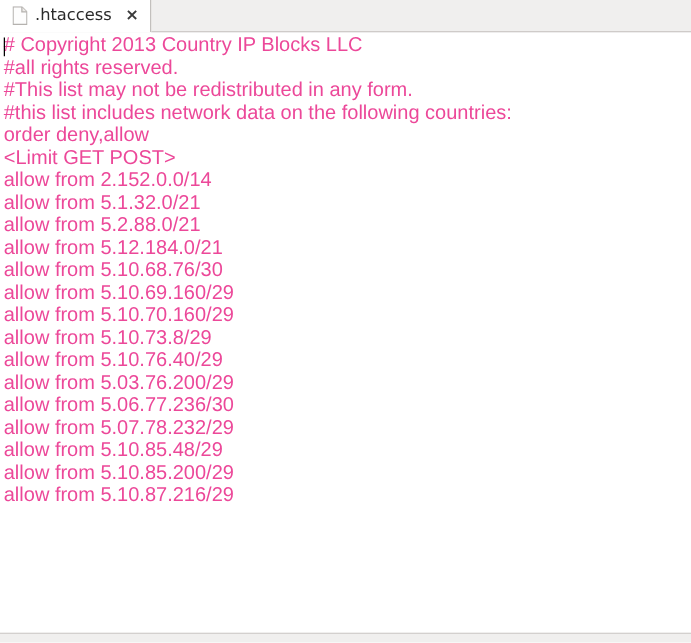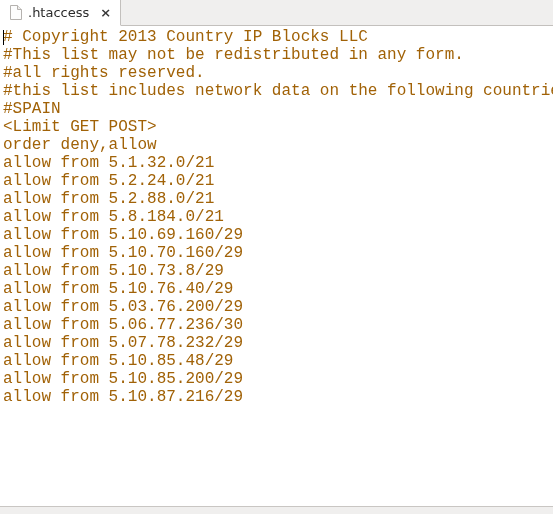--- a/index.html
+++ b/index.html
@@ -88,25 +88,25 @@
     top: 0;
     left: 0;
     right: 0;
     bottom: 0;
     padding: 2px 0 0 3px;
     box-sizing: border-box;
     overflow: hidden;
   }
 
   .code-line {
-    font-family: Liberation Mono, monospace;
+    font-family: Liberation Sans, sans-serif;
     font-size: 16px;
     line-height: 18px;
     height: 18px;
-    color: #a16207;
+    color: #ec4899;
     white-space: pre;
     letter-spacing: 0px;
   }
 
   
   .caret {
     position: absolute;
     left: 3px;
     top: 4px;
     width: 1px;
@@ -137,30 +137,30 @@
         </svg>
       </span>
       <span class="tab-label">.htaccess</span>
       <span class="tab-close">×</span>
     </div>
   </div>
 
   <div class="editor-area">
     <div class="code-view" id="code-view">
         <div class="code-line"># Copyright 2013 Country IP Blocks LLC</div>
+        <div class="code-line">#all rights reserved.</div>
         <div class="code-line">#This list may not be redistributed in any form.</div>
-        <div class="code-line">#all rights reserved.</div>
         <div class="code-line">#this list includes network data on the following countries:</div>
-        <div class="code-line">#SPAIN</div>
+        <div class="code-line">order deny,allow</div>
         <div class="code-line">&lt;Limit GET POST&gt;</div>
-        <div class="code-line">order deny,allow</div>
+        <div class="code-line">allow from 2.152.0.0/14</div>
         <div class="code-line">allow from 5.1.32.0/21</div>
-        <div class="code-line">allow from 5.2.24.0/21</div>
         <div class="code-line">allow from 5.2.88.0/21</div>
-        <div class="code-line">allow from 5.8.184.0/21</div>
+        <div class="code-line">allow from 5.12.184.0/21</div>
+        <div class="code-line">allow from 5.10.68.76/30</div>
         <div class="code-line">allow from 5.10.69.160/29</div>
         <div class="code-line">allow from 5.10.70.160/29</div>
         <div class="code-line">allow from 5.10.73.8/29</div>
         <div class="code-line">allow from 5.10.76.40/29</div>
         <div class="code-line">allow from 5.03.76.200/29</div>
         <div class="code-line">allow from 5.06.77.236/30</div>
         <div class="code-line">allow from 5.07.78.232/29</div>
         <div class="code-line">allow from 5.10.85.48/29</div>
         <div class="code-line">allow from 5.10.85.200/29</div>
         <div class="code-line">allow from 5.10.87.216/29</div>

